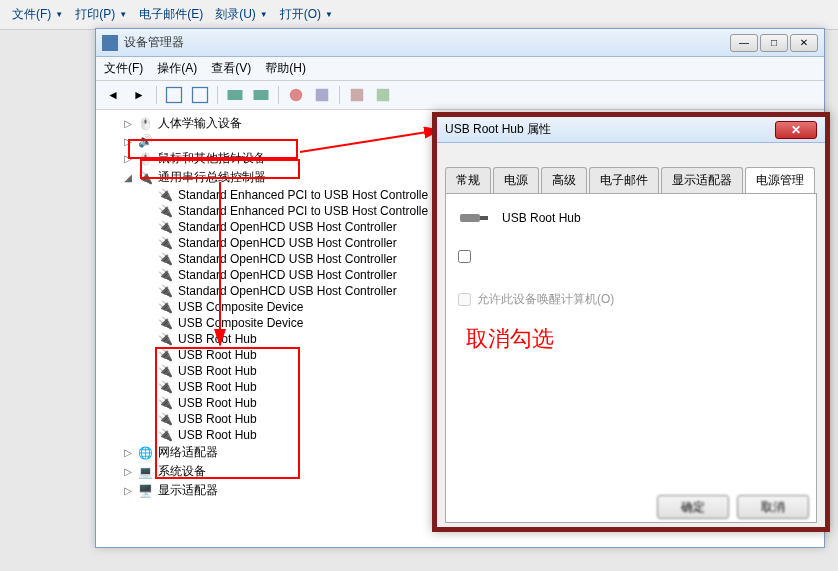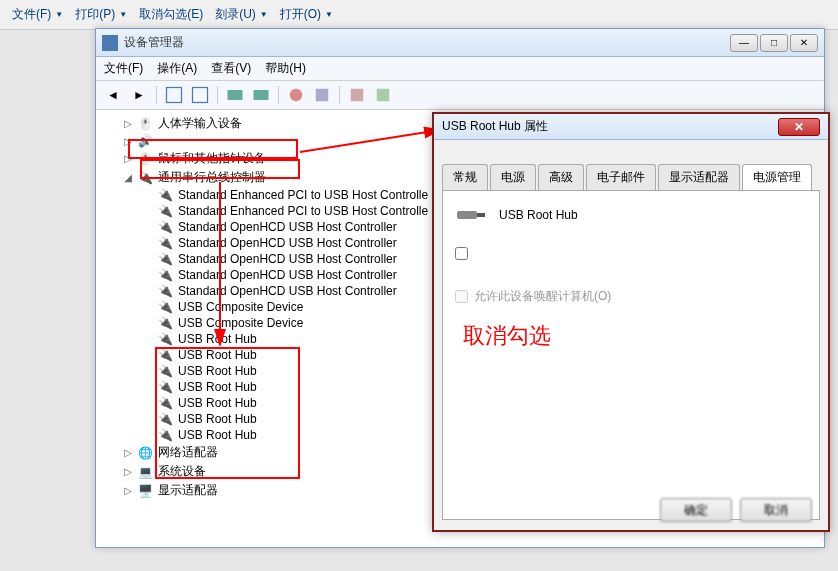--- a/index.html
+++ b/index.html
@@ -29,21 +29,21 @@
 .tree-item { display: flex; align-items: center; padding: 1px 0; white-space: nowrap; }
 .tree-item .indent { display: inline-block; }
 .tree-toggle { width: 12px; font-size: 10px; color: #666; text-align: center; }
 .tree-icon { width: 16px; height: 14px; margin: 0 4px; display: inline-flex; align-items: center; justify-content: center; }
 .tree-label { color: #000; }
 
 
 .redbox { position: absolute; border: 2px solid #ff0000; pointer-events: none; }
 
 
-.props-window { position: absolute; left: 432px; top: 112px; width: 398px; height: 420px; background: #f0f0f0; border: 2px solid #7f1d1d; box-shadow: 0 0 10px rgba(0,0,0,0.3); }
+.props-window { position: absolute; left: 432px; top: 112px; width: 398px; height: 420px; background: #f0f0f0; border: 5px solid #7f1d1d; box-shadow: 0 0 10px rgba(0,0,0,0.3); }
 .props-titlebar { background: linear-gradient(#ebf3fb,#d5e5f7); height: 26px; display: flex; align-items: center; padding: 0 8px; border-bottom: 1px solid #a0b8d8; }
 .props-titlebar .title { flex: 1; color: #000; }
 .props-close { width: 42px; height: 18px; background: linear-gradient(#e57373,#c53030); border: 1px solid #8b0000; border-radius: 3px; color: #fff; display: flex; align-items: center; justify-content: center; font-weight: bold; cursor: pointer; }
 
 .props-tabs { display: flex; background: #f0f0f0; padding: 24px 8px 0 8px; }
 .tab { padding: 4px 10px; border: 1px solid #aaa; border-bottom: none; background: #e8e8e8; margin-right: 2px; cursor: pointer; border-radius: 3px 3px 0 0; }
 .tab.active { background: #fff; }
 
 .props-body { background: #fff; margin: 0 8px 8px 8px; border: 1px solid #aaa; height: 330px; padding: 12px; position: relative; }
 .device-header { display: flex; align-items: center; gap: 12px; margin-bottom: 20px; }
@@ -68,21 +68,21 @@
 <div class="top-toolbar">
   <span class="menu-item">
       <span>文件(F)</span> 
       <span class="arrow">▼</span>
     </span>
   <span class="menu-item">
       <span>打印(P)</span> 
       <span class="arrow">▼</span>
     </span>
   <span class="menu-item">
-      <span>取消勾选(E)</span>
+      <span>电子邮件(E)</span>
     </span>
   <span class="menu-item">
       <span>刻录(U)</span> 
       <span class="arrow">▼</span>
     </span>
   <span class="menu-item">
       <span>打开(O)</span> 
       <span class="arrow">▼</span>
     </span>
 </div>

